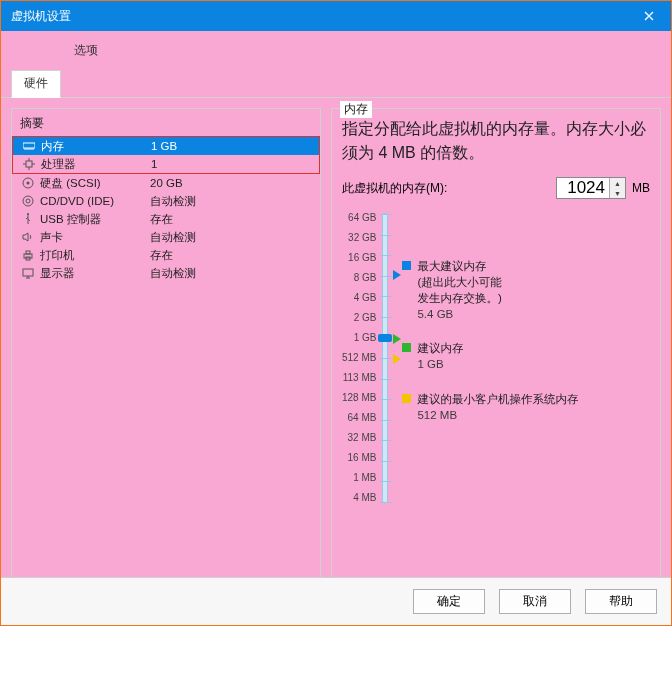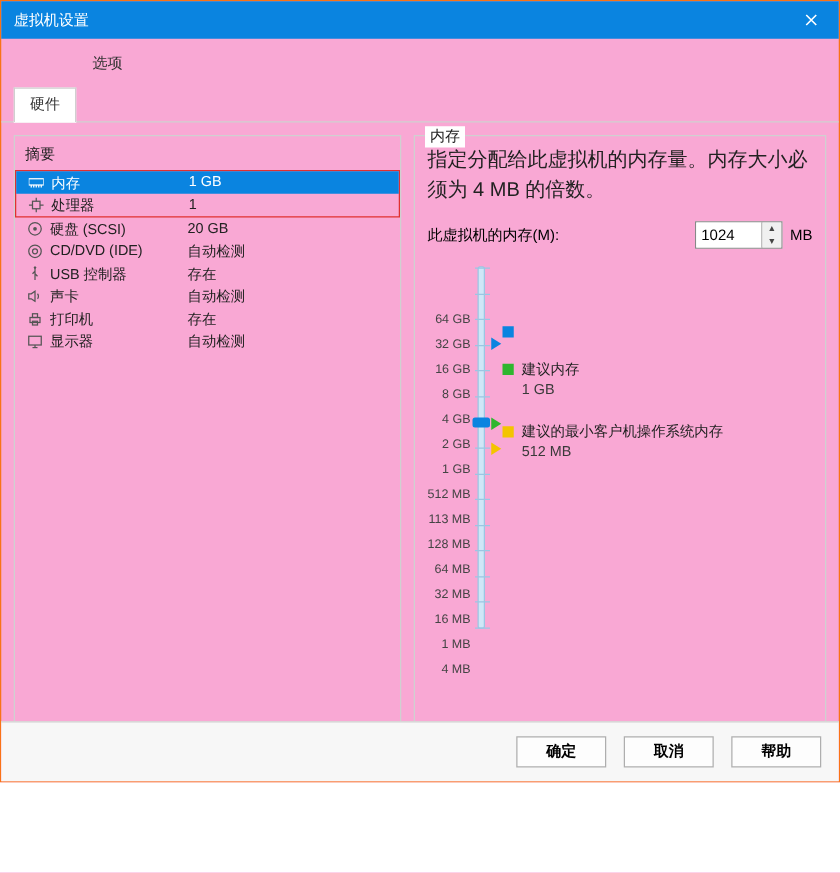--- a/index.html
+++ b/index.html
@@ -31,49 +31,49 @@
 
   .btnrow { display:flex; justify-content:flex-end; gap:6px; padding:8px 0 0 0; }
   .btn { font-size:12px; padding:3px 14px; background:#f3f3f3; border:1px solid #aeaeae; cursor:default; min-width:72px; text-align:center; }
   .btn:disabled, .btn.disabled { color:#a0a0a0; border-color:#d0d0d0; background:#f7f7f7; }
 
   .grp { border:1px solid #d0d0d0; padding:8px 10px 12px 10px; height:100%; position:relative; }
   .grp-title { position:absolute; top:-8px; left:8px; background:#fff; padding:0 4px; font-size:12px; color:#222; }
   .desc { font-size:16px; color:#222; line-height:1.5; }
   .memrow { display:flex; align-items:center; gap:6px; font-size:12px; margin:12px 0 14px 0; }
   .spin { display:flex; border:1px solid #888; height:22px; background:#fff; }
-  .spin input { width:52px; border:none; padding:0 4px; font-size:12px; outline:none; }
+  .spin input { width:52px; border:none; text-align:right; padding:0 4px; font-size:17px; outline:none; }
   .spin .arrs { width:16px; display:flex; flex-direction:column; border-left:1px solid #aaa; }
   .spin .ar { flex:1; display:flex; align-items:center; justify-content:center; font-size:7px; color:#444; background:#f0f0f0; }
   .unit { font-size:12px; }
 
   .scalewrap { display:flex; gap:14px; }
   .scale { display:flex; align-items:flex-start; height:290px; }
-  .labels { display:flex; flex-direction:column; justify-content:space-between; text-align:right; font-size:10px; color:#444; height:100%; padding-right:6px;margin-top:38px; }
+  .labels { display:flex; flex-direction:column; justify-content:space-between; text-align:right; font-size:10px; color:#444; height:100%; padding-right:6px; }
   .labels div { line-height:1; }
   .bar { width:6px; background:#cfe7f7; border:1px solid #9bc6e3; height:100%; position:relative; border-radius:2px; }
   .tick { position:absolute; left:-3px; width:12px; height:1px; background:#9bc6e3; }
   .marker { position:absolute; width:0; height:0; }
   .tri-left { border-top:5px solid transparent; border-bottom:5px solid transparent; }
   .marker.current { left:50%; transform:translateX(-50%); width:14px; height:8px; background:#0a84e0; border-radius:2px; }
   .marker.max { left:10px; border-left:8px solid #0a84e0; }
   .marker.rec { left:10px; border-left:8px solid #2fb62f; }
   .marker.min { left:10px; border-left:8px solid #f3c400; }
 
   .legend { font-size:11.5px; color:#222; display:flex; flex-direction:column; gap:18px; padding-top:45px; }
   .leg { display:flex; gap:6px; }
   .sq { width:9px; height:9px; margin-top:3px; flex:none; }
   .sq.blue { background:#0a84e0; }
   .sq.green { background:#2fb62f; }
   .sq.yellow { background:#f3c400; }
   .leg .txt { line-height:1.4; }
   .leg .val { color:#3a3a3a; }
 
   .footer { position:absolute; bottom:0; left:0; right:0; height:48px; border-top:1px solid #d0d0d0; display:flex; align-items:center; justify-content:flex-end; gap:14px; padding:0 14px; background:#f7f7f7; }
-  .footer .btn { min-width:72px; background:#fdfdfd;font-weight:bold; }
+  .footer .btn { min-width:72px; background:#fdfdfd; }
   svg { display:block; }
 </style>
 </head>
 <body>
 
 <div class="wrap">
   <div class="titlebar">
     <span>虚拟机设置</span>
     <div class="closebtn">
       <svg width="10" height="10" viewBox="0 0 10 10">
@@ -236,20 +236,26 @@
                 <div class="tick" style="top: 100%;"></div>
                 <div class="marker current" style="top: calc(43% - 4px);"></div>
                 <div class="marker max tri-left" style="top: calc(21% - 4px);"></div>
                 <div class="marker rec tri-left" style="top: calc(43% - 4px);"></div>
                 <div class="marker min tri-left" style="top: calc(50% - 4px);"></div>
               </div>
           </div>
           <div class="legend">
             <div class="leg">
               <div class="sq blue"></div>
+              <div class="txt">
+                <div>最大建议内存</div>
+                <div>(超出此大小可能</div>
+                <div>发生内存交换。)</div>
+                <div class="val">5.4 GB</div>
+              </div>
             </div>
             <div class="leg">
               <div class="sq green"></div>
               <div class="txt">
                 <div>建议内存</div>
                 <div class="val">1 GB</div>
               </div>
             </div>
             <div class="leg">
               <div class="sq yellow"></div>

